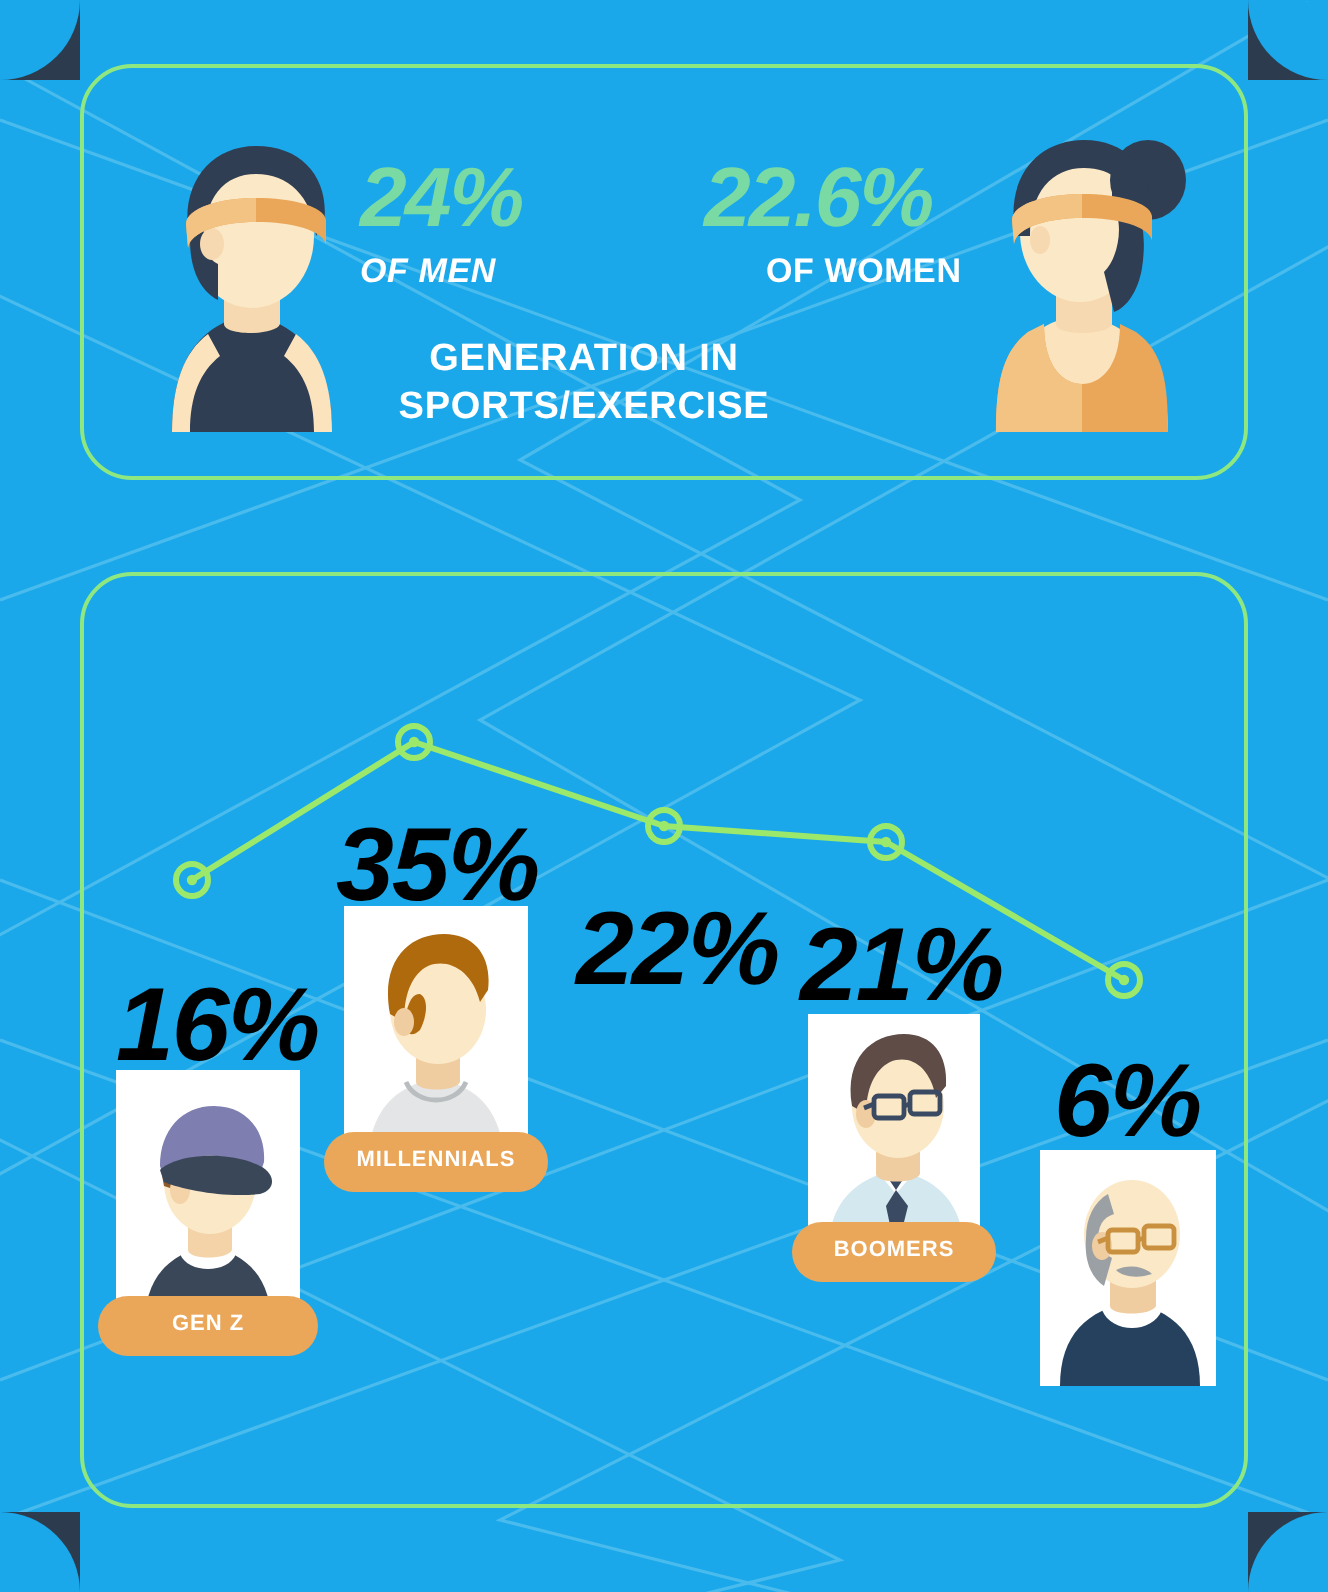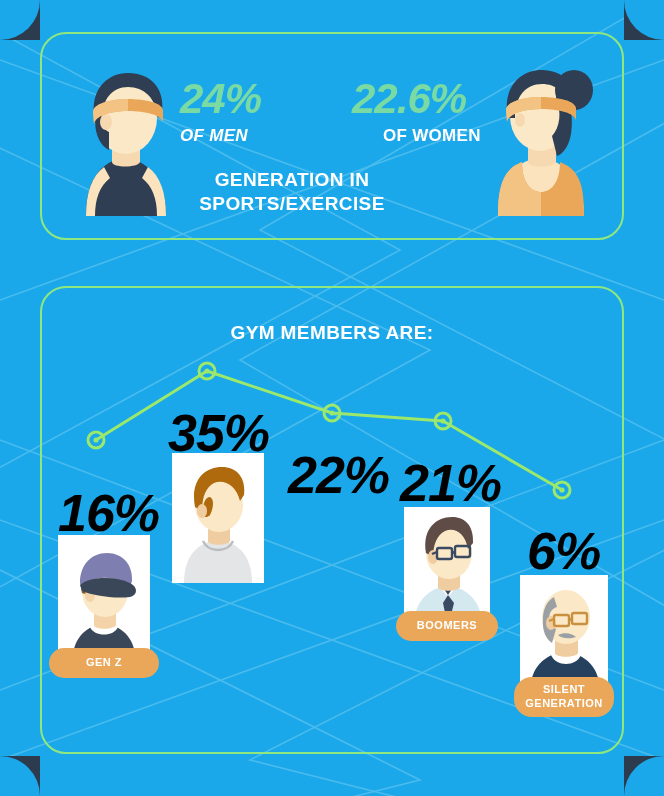--- a/index.html
+++ b/index.html
@@ -256,21 +256,20 @@
   <div class="stat-label" id="men-label">OF MEN</div>
 
   <div class="stat-pct" id="women-pct">22.6%</div>
   <div class="stat-label" id="women-label">OF WOMEN</div>
 
   <div id="participate-line1">GENERATION IN</div>
   <div id="participate-line2">SPORTS/EXERCISE</div>
 
   <div class="panel" id="panel-generations"></div>
 
-  <div id="gym-heading">GYM MEMBERS ARE:</div>
 
   <svg id="line-chart" viewBox="0 0 664 796">
     <polyline points="96,440 207,371 332,413 443,421 562,490" fill="none" stroke="#9be86b" stroke-width="3" stroke-linejoin="round" stroke-linecap="round"></polyline>
     <g>
       <circle cx="96" cy="440" r="8" fill="none" stroke="#9be86b" stroke-width="3"></circle>
       <circle cx="96" cy="440" r="2.6" fill="#9be86b"></circle>
       <circle cx="207" cy="371" r="8" fill="none" stroke="#9be86b" stroke-width="3"></circle>
       <circle cx="207" cy="371" r="2.6" fill="#9be86b"></circle>
       <circle cx="332" cy="413" r="8" fill="none" stroke="#9be86b" stroke-width="3"></circle>
       <circle cx="332" cy="413" r="2.6" fill="#9be86b"></circle>
@@ -312,20 +311,21 @@
       <svg width="92" height="130" viewBox="0 0 92 130">
         <path d="M12 130 C12 102 26 90 46 86 C66 90 80 102 80 130 Z" fill="#e3e5e6"></path>
         <path d="M31 88 C36 100 56 100 61 88" fill="none" stroke="#b9bdbf" stroke-width="2.4"></path>
         <path d="M36 70 L36 88 C36 93 56 93 58 88 L58 70 Z" fill="#f0cda0"></path>
         <ellipse cx="47" cy="52" rx="24" ry="27" fill="#fbe8c6"></ellipse>
         <path d="M23 54 C18 28 32 14 50 14 C66 14 74 26 72 42 L68 48 C64 32 52 26 42 30 C34 34 30 44 30 58 Z" fill="#b06a0e"></path>
         <path d="M30 58 C32 48 34 44 38 44 C42 46 42 54 38 62 C34 66 30 64 30 58 Z" fill="#b06a0e"></path>
         <ellipse cx="30" cy="58" rx="5" ry="7" fill="#f0cda0"></ellipse>
       </svg>
     </div>
+    <div class="gen-badge" style="left:-10px; top:113px; width:112px; height:30px;">MILLENNIALS</div>
   </div>
 
   <div class="gen-pct" style="left:288px; top:449px;">22%</div>
 
   <div class="gen-pct" style="left:400px; top:457px;">21%</div>
   <div class="gen-card" id="card-boomers" style="left:404px; top:507px; width:86px; height:120px;">
     <div class="gen-photo" style="width:86px; height:120px;">
       <svg width="86" height="120" viewBox="0 0 86 120">
 
         <path d="M10 120 C10 94 24 82 44 78 C64 82 78 94 78 120 Z" fill="#d4e8ef"></path>
@@ -374,22 +374,20 @@
         <path d="M38 60 C44 57 52 58 56 62 C50 64 42 64 38 60 Z" fill="#9aa0a4"></path>
 
         <g fill="none" stroke="#c9913f" stroke-width="2.4">
           <rect x="34" y="40" width="15" height="11" rx="2"></rect>
           <rect x="52" y="38" width="15" height="11" rx="2"></rect>
           <path d="M49 45 L52 44"></path>
           <path d="M34 44 L29 46"></path>
         </g>
       </svg>
     </div>
-    <div class="gen-badge" style="left:-6px; top:102px; width:100px; height:40px;">SILENT
-GENERATION</div>
   </div>
 
   <div class="page-corner" id="corner-tl"></div>
   <div class="page-corner" id="corner-tr"></div>
   <div class="page-corner" id="corner-bl"></div>
   <div class="page-corner" id="corner-br"></div>
   <div class="corner-mask" id="mask-tl"></div>
   <div class="corner-mask" id="mask-tr"></div>
   <div class="corner-mask" id="mask-bl"></div>
   <div class="corner-mask" id="mask-br"></div>

